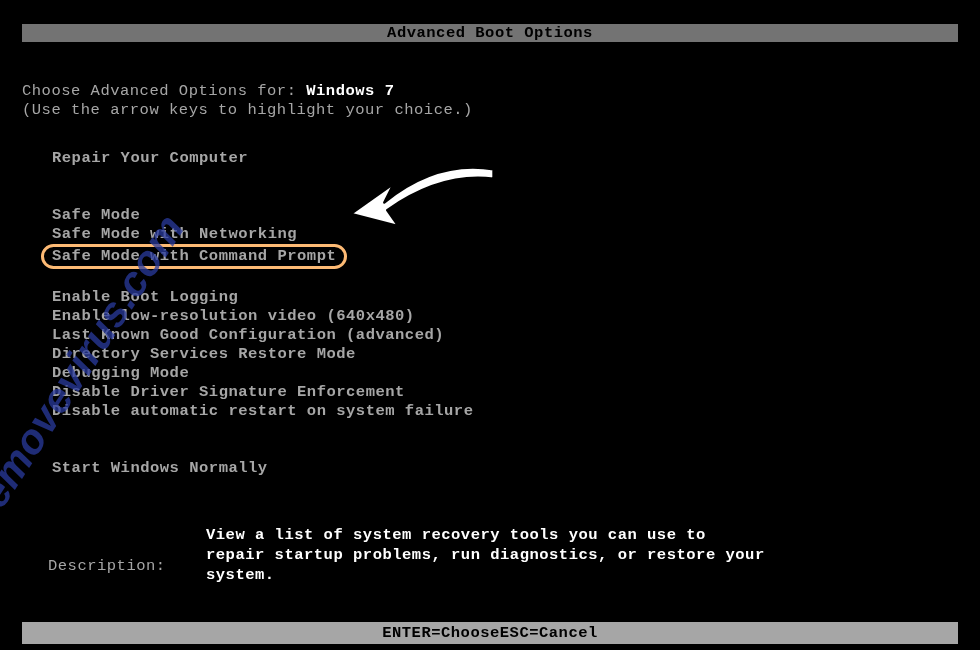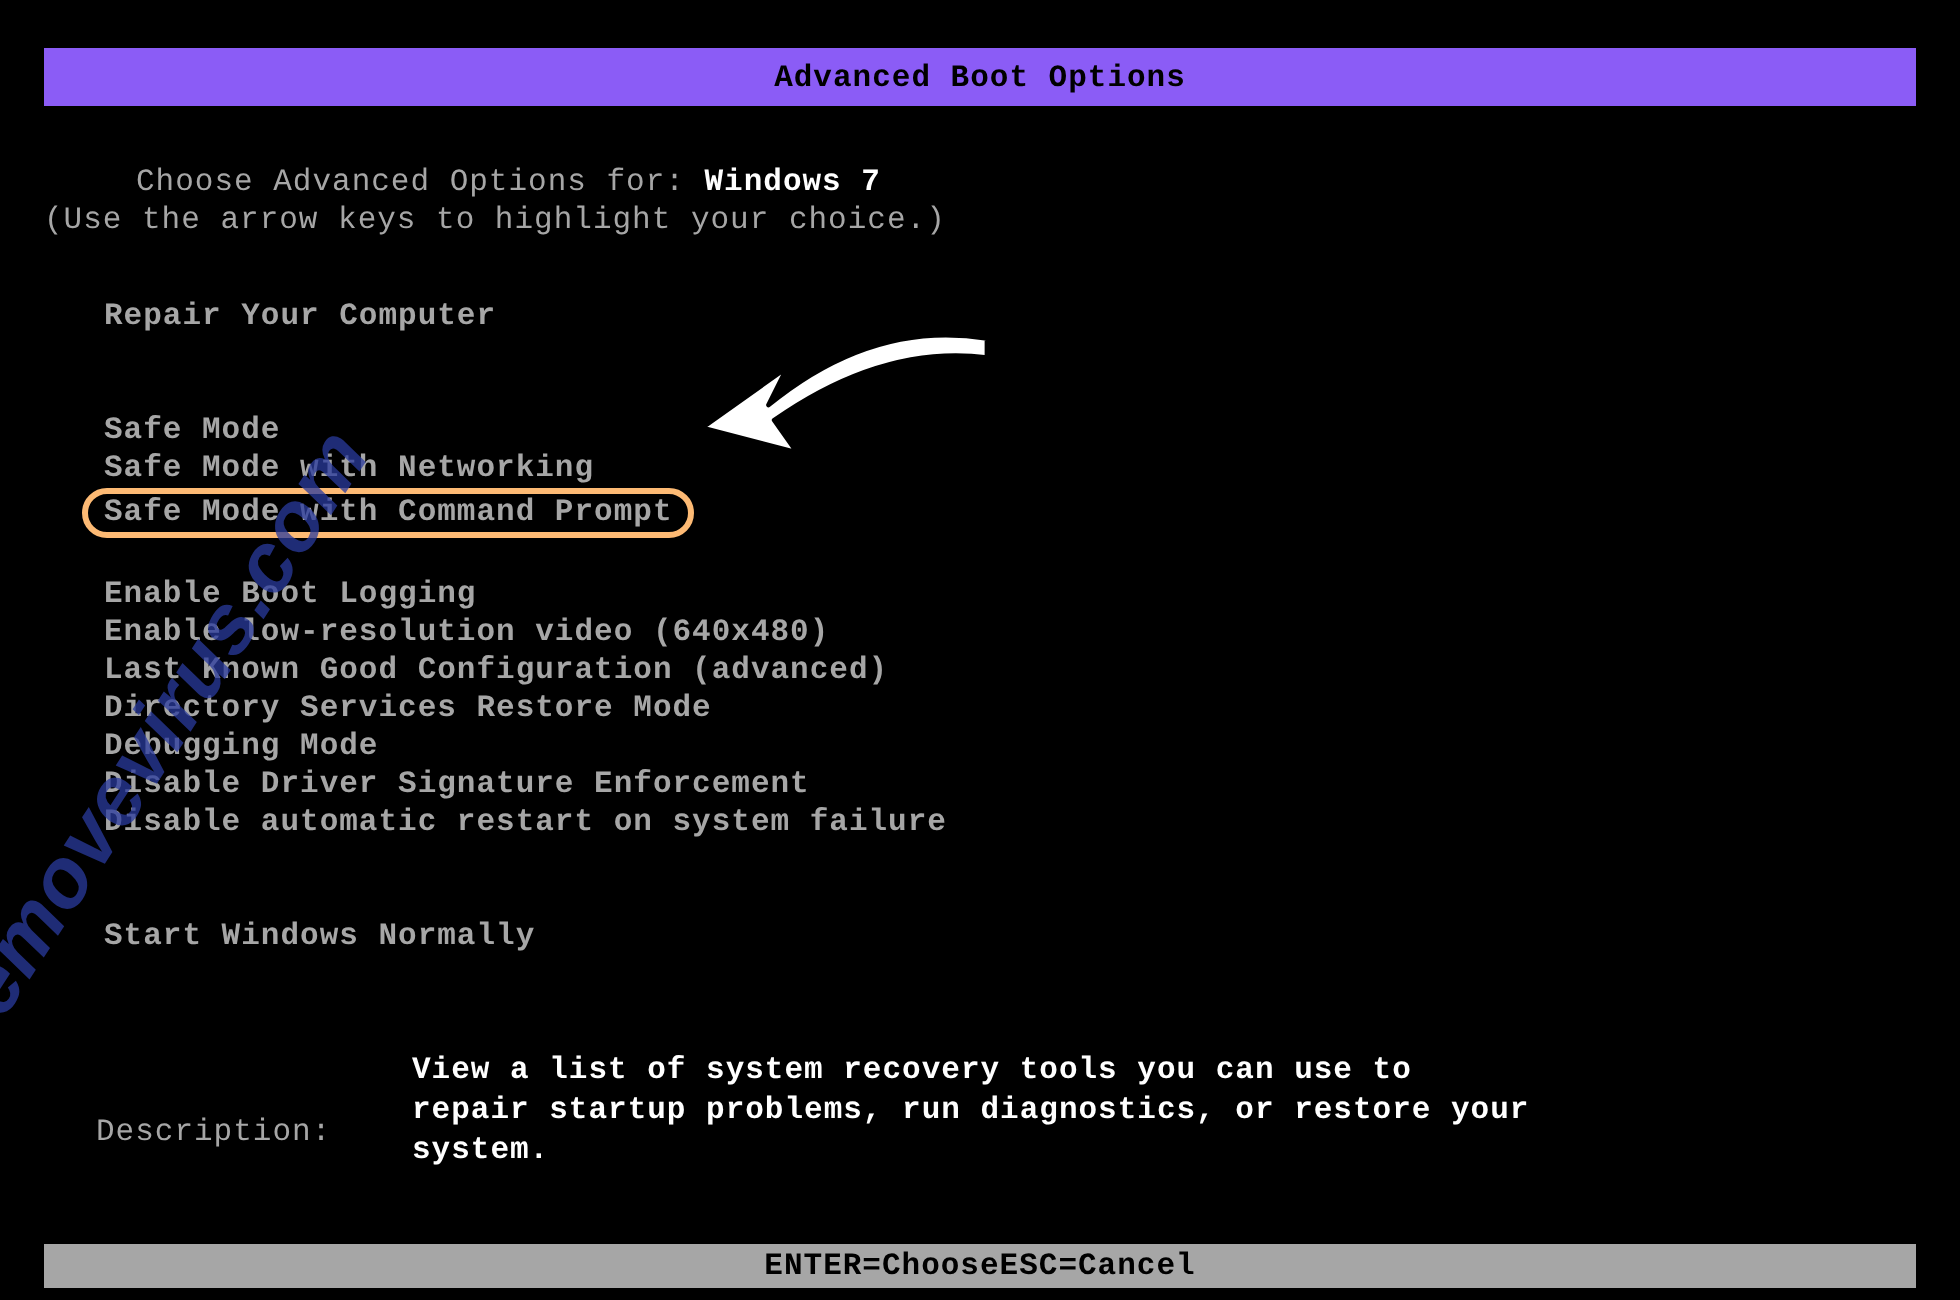--- a/index.html
+++ b/index.html
@@ -12,33 +12,32 @@
       color: #a6a6a6;
       overflow: hidden;
       position: relative;
       letter-spacing: 0.5px;
     }
     .titlebar {
       position: absolute;
       left: 22px;
       right: 22px;
       top: 24px;
-      height: 29px;
-      background: #8b5cf6;
+      height: 18px;
+      background: #737373;
       color: #000;
       display: flex;
       align-items: center;
       justify-content: center;
       font-weight: bold;
     }
     .choose-line {
       position: absolute;
       left: 22px;
       top: 82px;
-      margin-left: 46px;
     }
     .choose-line .os-name {
       color: #fff;
       font-weight: bold;
     }
     .arrow-hint {
       position: absolute;
       left: 22px;
       top: 101px;
     }

